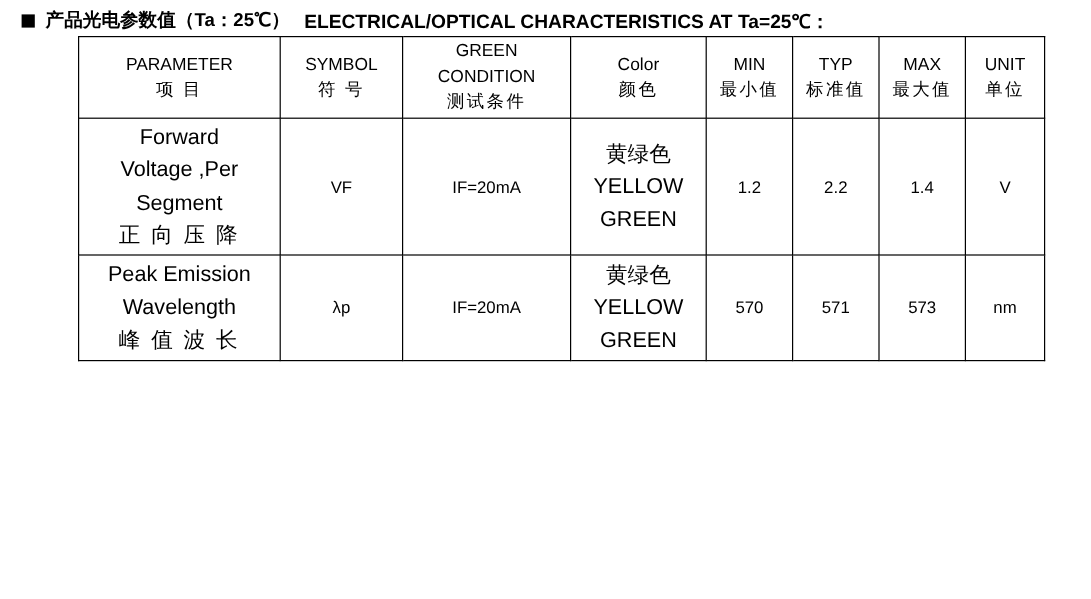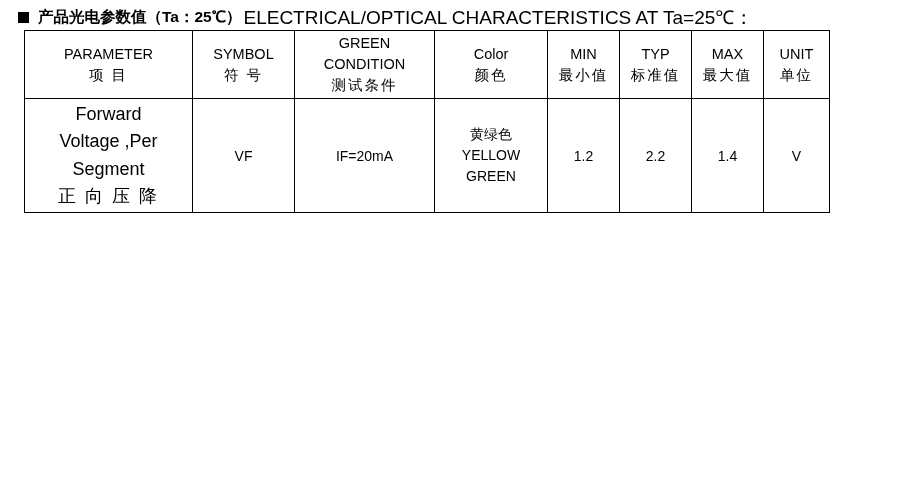--- a/index.html
+++ b/index.html
@@ -34,27 +34,27 @@
     margin-right: 9px;
     flex: 0 0 auto;
   }
   .title-cn {
     font-size: 15.5px;
     font-weight: bold;
     letter-spacing: 0px;
     white-space: nowrap;
   }
   .title-en {
-    font-size: 19px;
-    font-weight: normal;
+    font-size: 16px;
+    font-weight: bold;
     white-space: nowrap;
-    margin-left: 2px;
+    margin-left: 12px;
   }
   .table-wrap {
-    padding: 0 52px 0 24px;
+    padding: 0 52px 0 65px;
     box-sizing: border-box;
   }
   table.spec {
     border-collapse: collapse;
     width: 805px;
     table-layout: fixed;
   }
   table.spec td, table.spec th {
     border: 1px solid #000000;
     text-align: center;
@@ -82,21 +82,21 @@
   .param-cell span {
     display: block;
     font-size: 18px;
     line-height: 1.52;
   }
   .param-cell .cn {
     letter-spacing: 2px;
   }
   .color-cell span {
     display: block;
-    font-size: 14px;
+    font-size: 18px;
     line-height: 1.5;
   }
   .col-param  { width: 168px; }
   .col-symbol { width: 102px; }
   .col-cond   { width: 140px; }
   .col-color  { width: 113px; }
   .col-min    { width: 72px; }
   .col-typ    { width: 72px; }
   .col-max    { width: 72px; }
   .col-unit   { width: 66px; }
@@ -175,18 +175,36 @@
             <span>YELLOW</span>
             <span>GREEN</span>
           </td>
           <td>1.2</td>
           <td>2.2</td>
           <td>1.4</td>
           <td>V</td>
         </tr>
 
 
+        <tr class="row">
+          <td class="param-cell">
+            <span>Peak Emission</span>
+            <span>Wavelength</span>
+            <span class="cn">峰 值 波 长</span>
+          </td>
+          <td>λp</td>
+          <td>IF=20mA</td>
+          <td class="color-cell">
+            <span>黄绿色</span>
+            <span>YELLOW</span>
+            <span>GREEN</span>
+          </td>
+          <td>570</td>
+          <td>571</td>
+          <td>573</td>
+          <td>nm</td>
+        </tr>
 
       </tbody>
     </table>
   </div>
 
 </div>
 
 </body></html>

